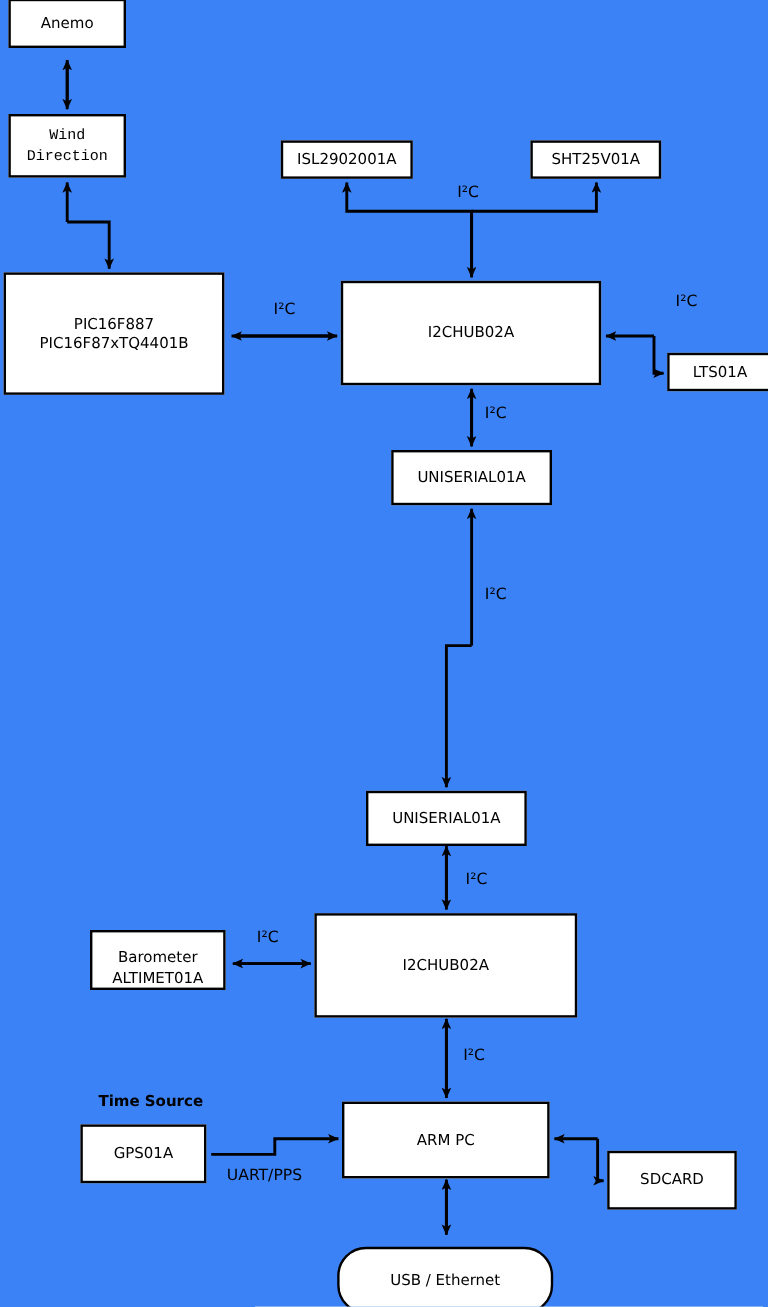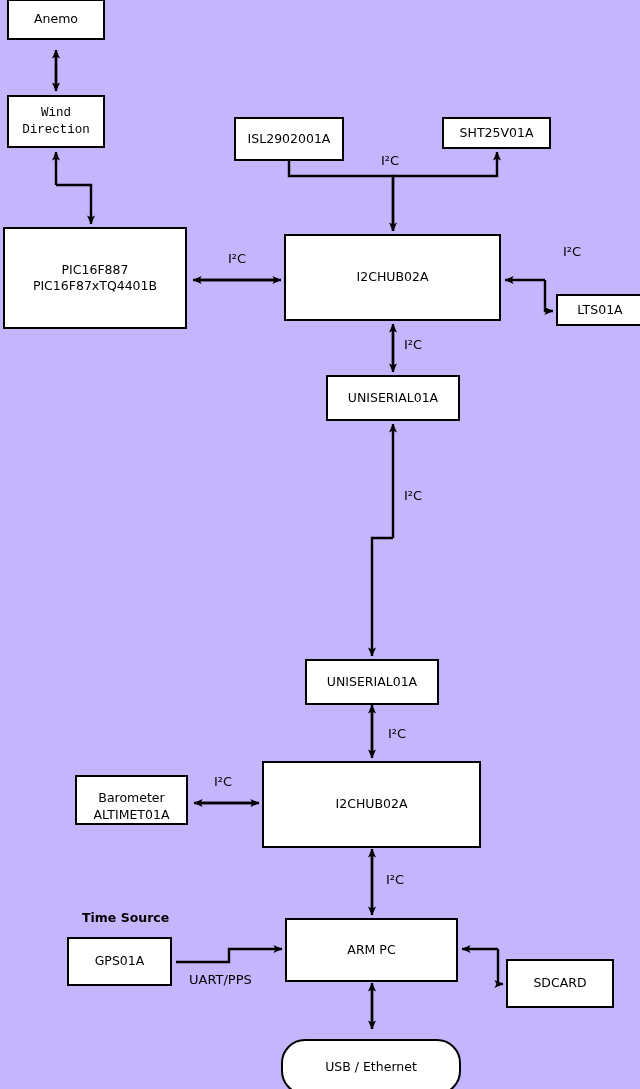--- a/index.html
+++ b/index.html
@@ -4,21 +4,21 @@
 <style>
   html, body {
     margin: 0;
     padding: 0;
     background: #ffffff;
   }
   #diagram-root {
     position: relative;
     width: 640px;
     height: 1089px;
-    background: #c4b5fd;
+    background: #3b82f6;
     font-family: "DejaVu Sans", "Liberation Sans", sans-serif;
     overflow: hidden;
   }
   svg.wires {
     position: absolute;
     left: 0;
     top: 0;
     width: 640px;
     height: 1089px;
     pointer-events: none;
@@ -119,21 +119,21 @@
   <div class="node" style="left:7px; top:95px; width:98px; height:53px;font-family:Liberation Mono, monospace;">
     <span class="lbl">Wind
 Direction</span>
   </div>
 
   <div class="node" style="left:3px; top:227px; width:184px; height:102px;">
     <span class="lbl">PIC16F887
 PIC16F87xTQ4401B</span>
   </div>
 
-  <div class="node" style="left:234px; top:117px; width:110px; height:44px;">
+  <div class="node" style="left:234px; top:117px; width:110px; height:32px;">
     <span class="lbl">ISL2902001A</span>
   </div>
 
   <div class="node" style="left:442px; top:117px; width:109px; height:32px;">
     <span class="lbl">SHT25V01A</span>
   </div>
 
   <div class="node" style="left:284px; top:234px; width:217px; height:87px;">
     <span class="lbl">I2CHUB02A</span>
   </div>

